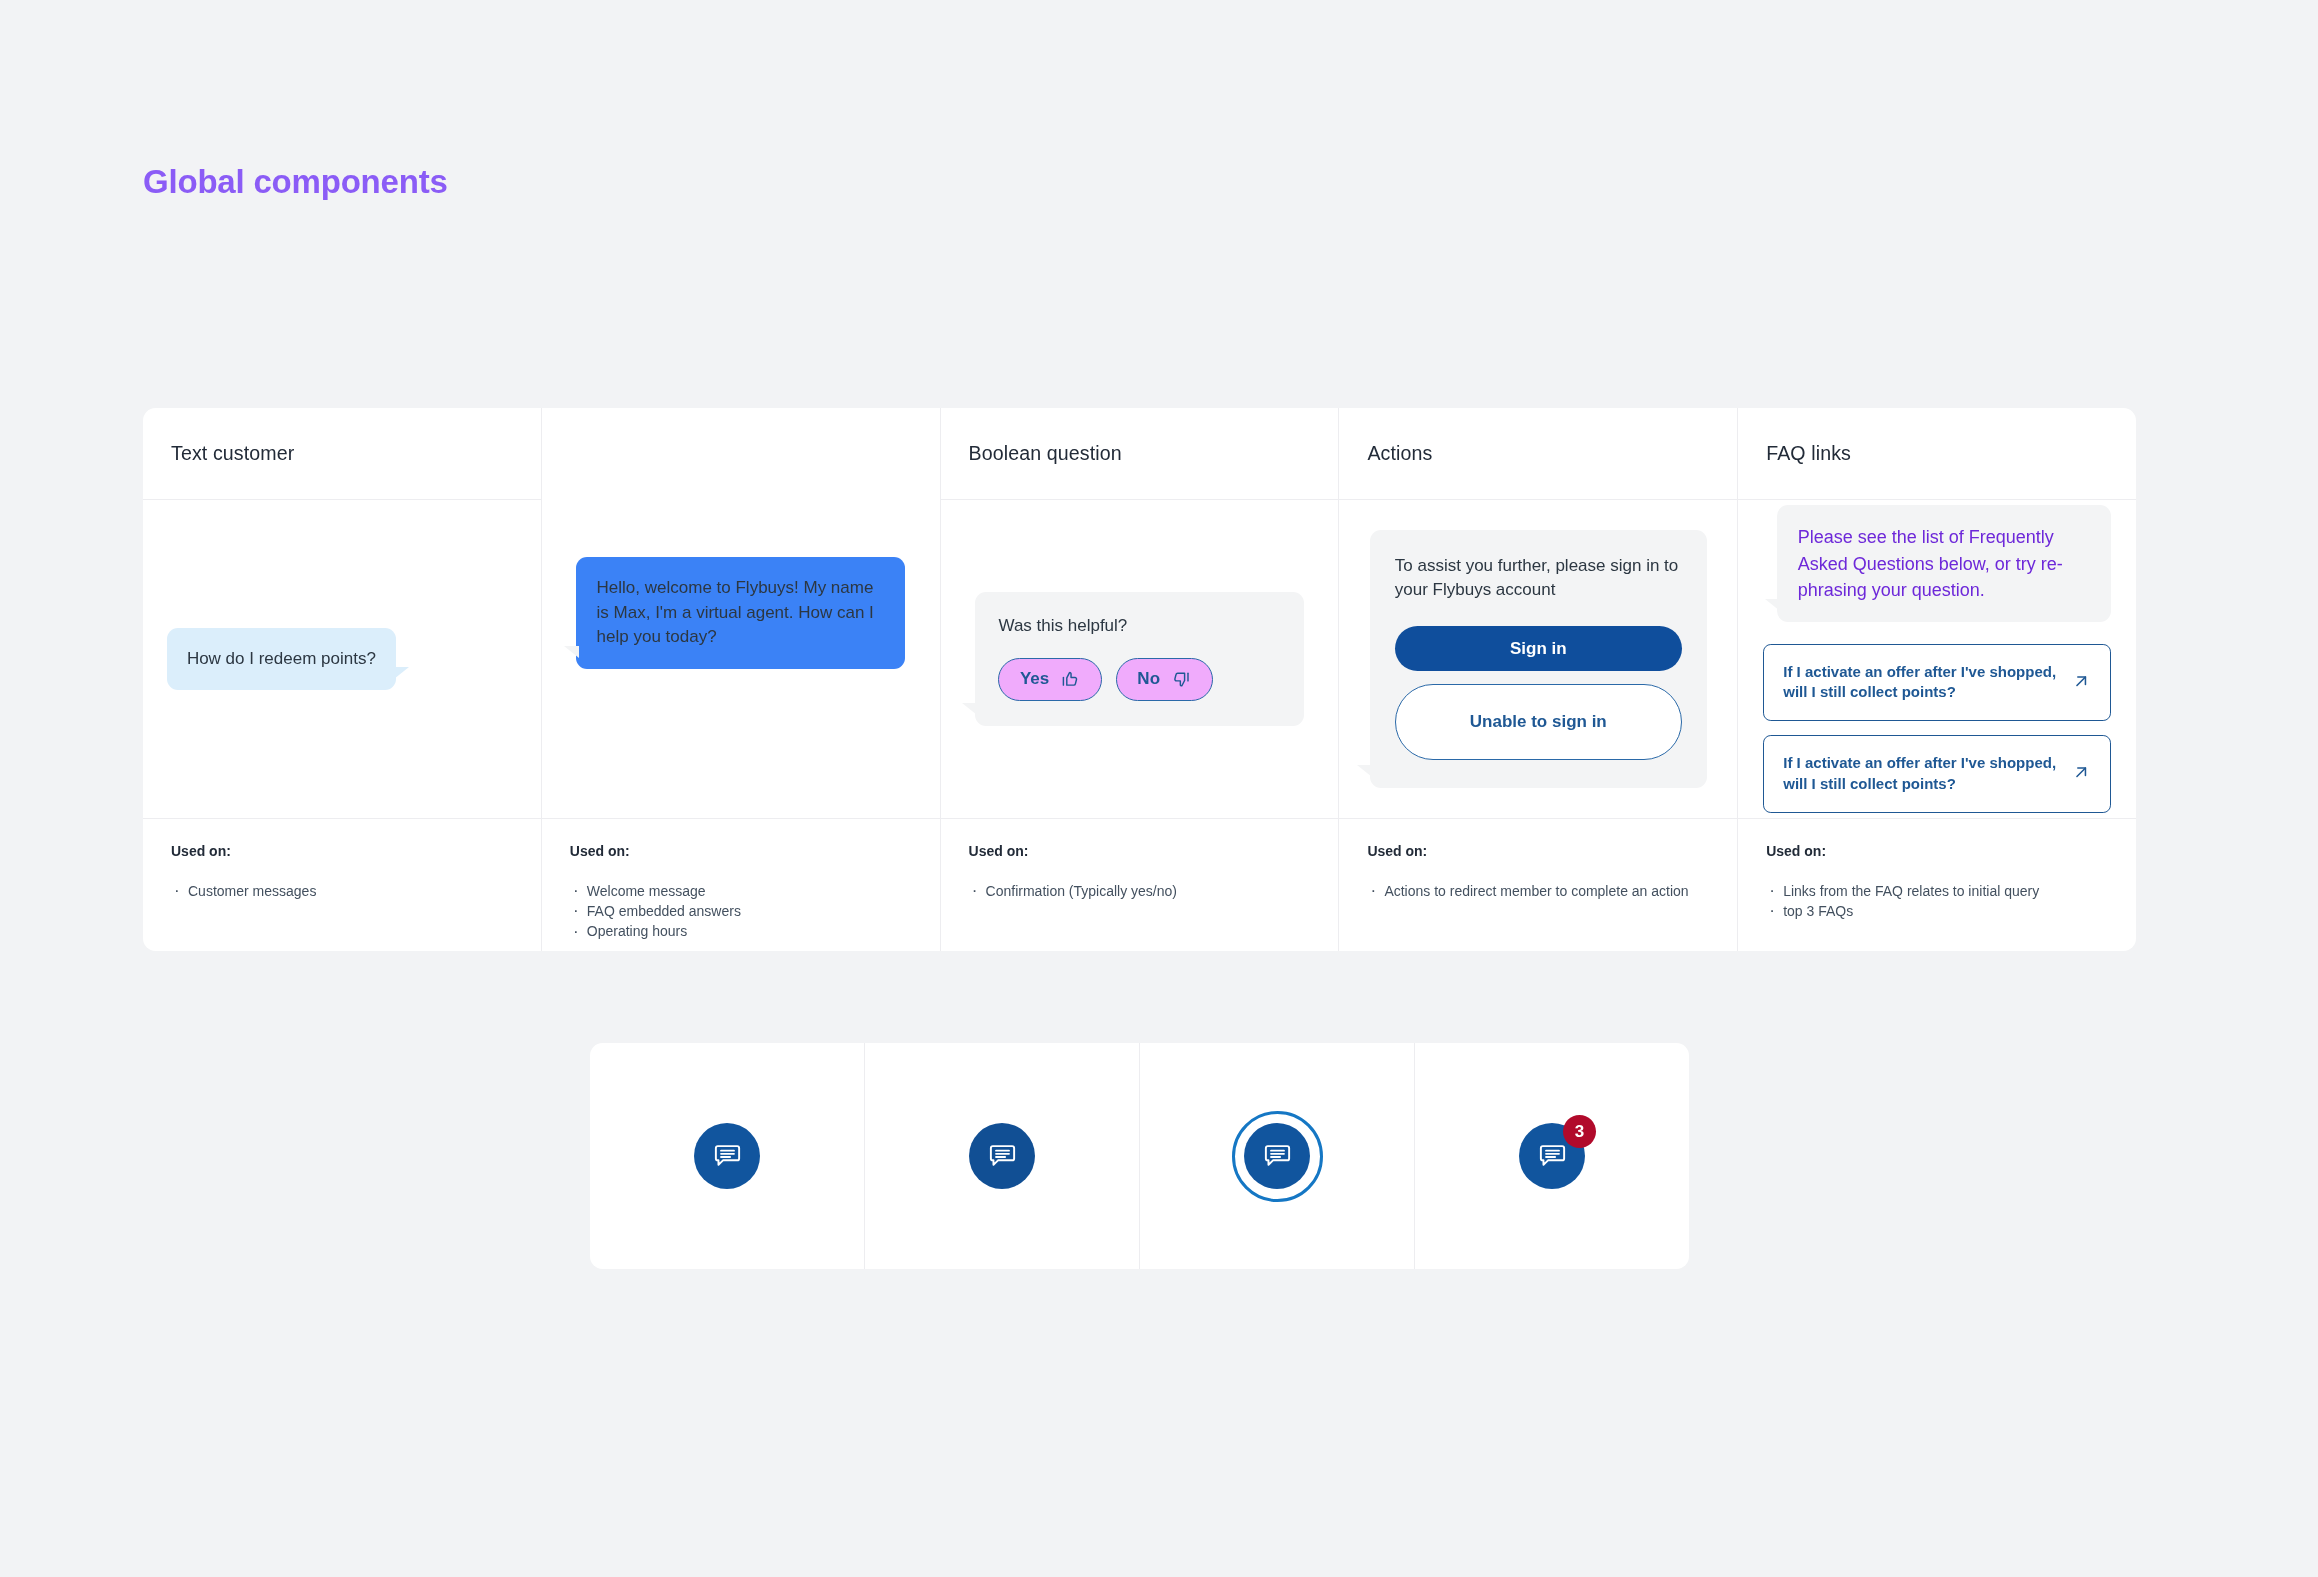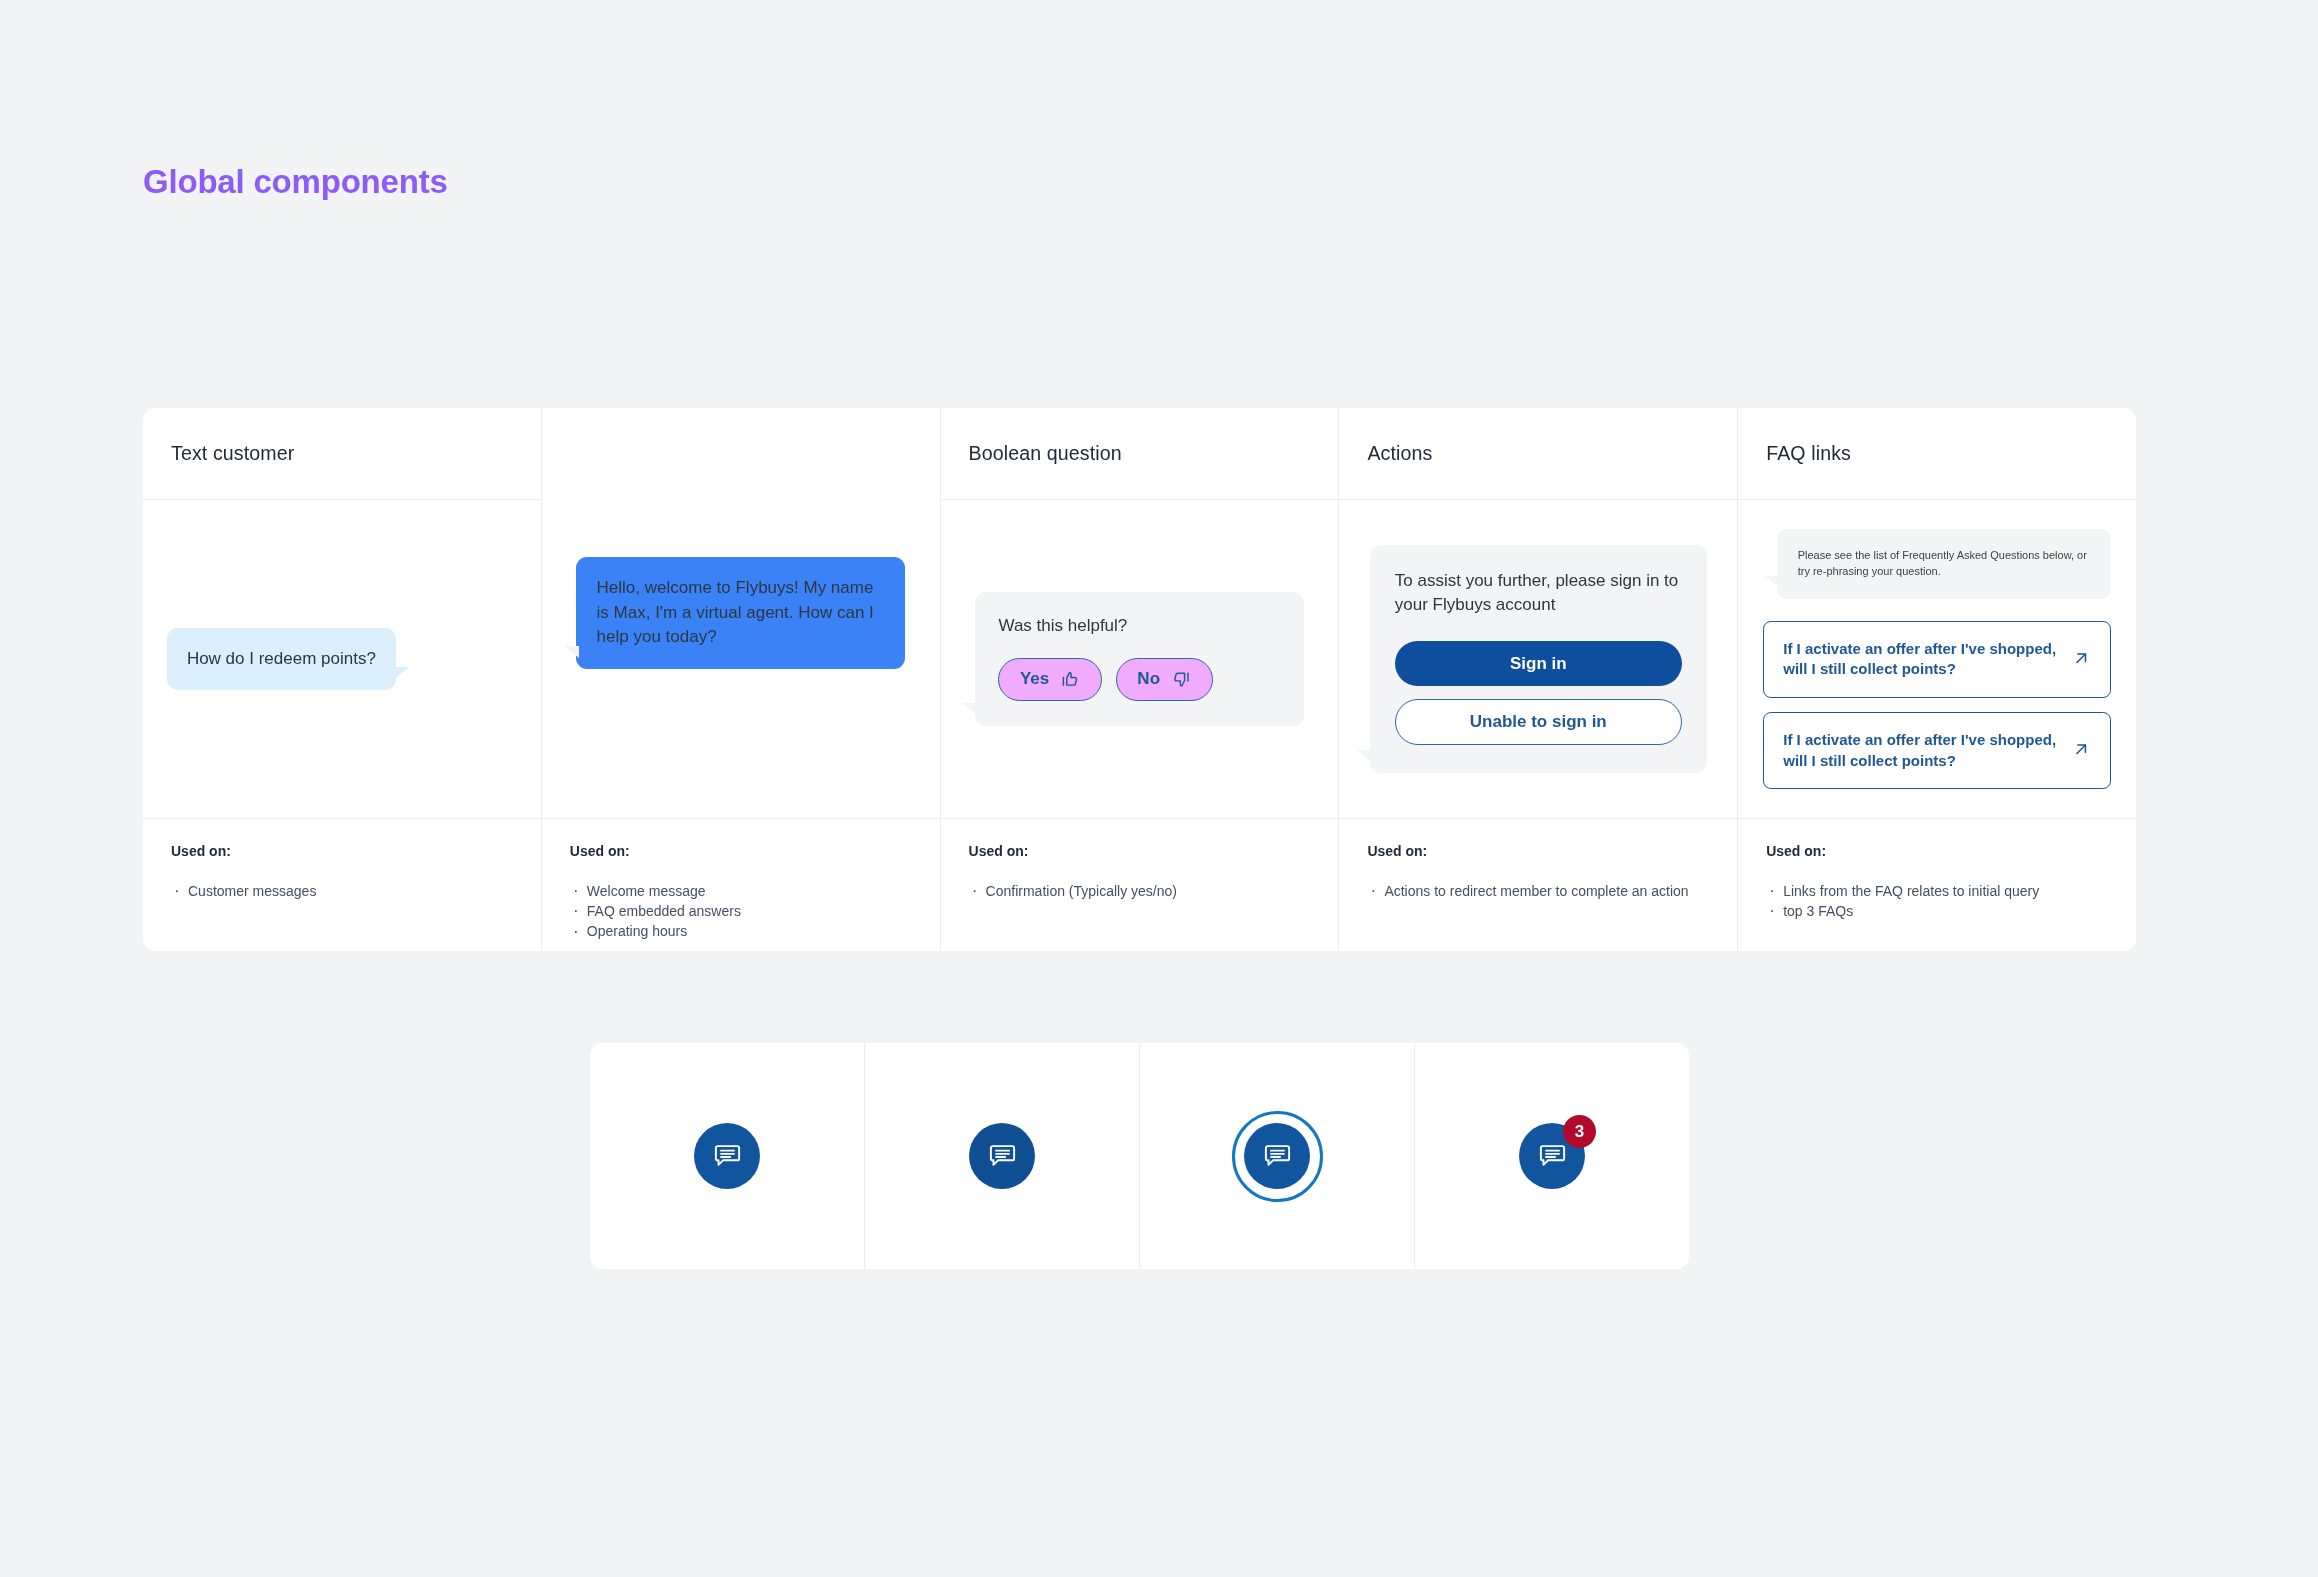--- a/index.html
+++ b/index.html
@@ -213,41 +213,41 @@
   }
   .btn-secondary {
     display: block;
     width: 100%;
     background: #ffffff;
     color: #1f5894;
     border: 1.2px solid #2a69a8;
     border-radius: 782px;
     font-size: 17px;
     font-weight: bold;
-    padding: 12px 0;
+    padding: 27px 0;
     text-align: center;
     cursor: pointer;
     font-family: "Liberation Sans", sans-serif;
   }
 
   
   .faq-stack {
     width: 100%;
     display: flex;
     flex-direction: column;
     align-items: stretch;
     padding: 0 1.6px;
   }
   .faq-bubble {
     background: #f3f4f5;
     border-radius: 11px;
     padding: 19px 20.4px;
-    font-size: 11px;
+    font-size: 18px;
     line-height: 1.45;
-    color: #404040;
+    color: #6d28d9;
     position: relative;
     margin-bottom: 22px;
     margin-left: 14px;
   }
   .faq-bubble::after {
     content: "";
     position: absolute;
     left: -12.5px;
     bottom: 11px;
     width: 0; height: 0;

